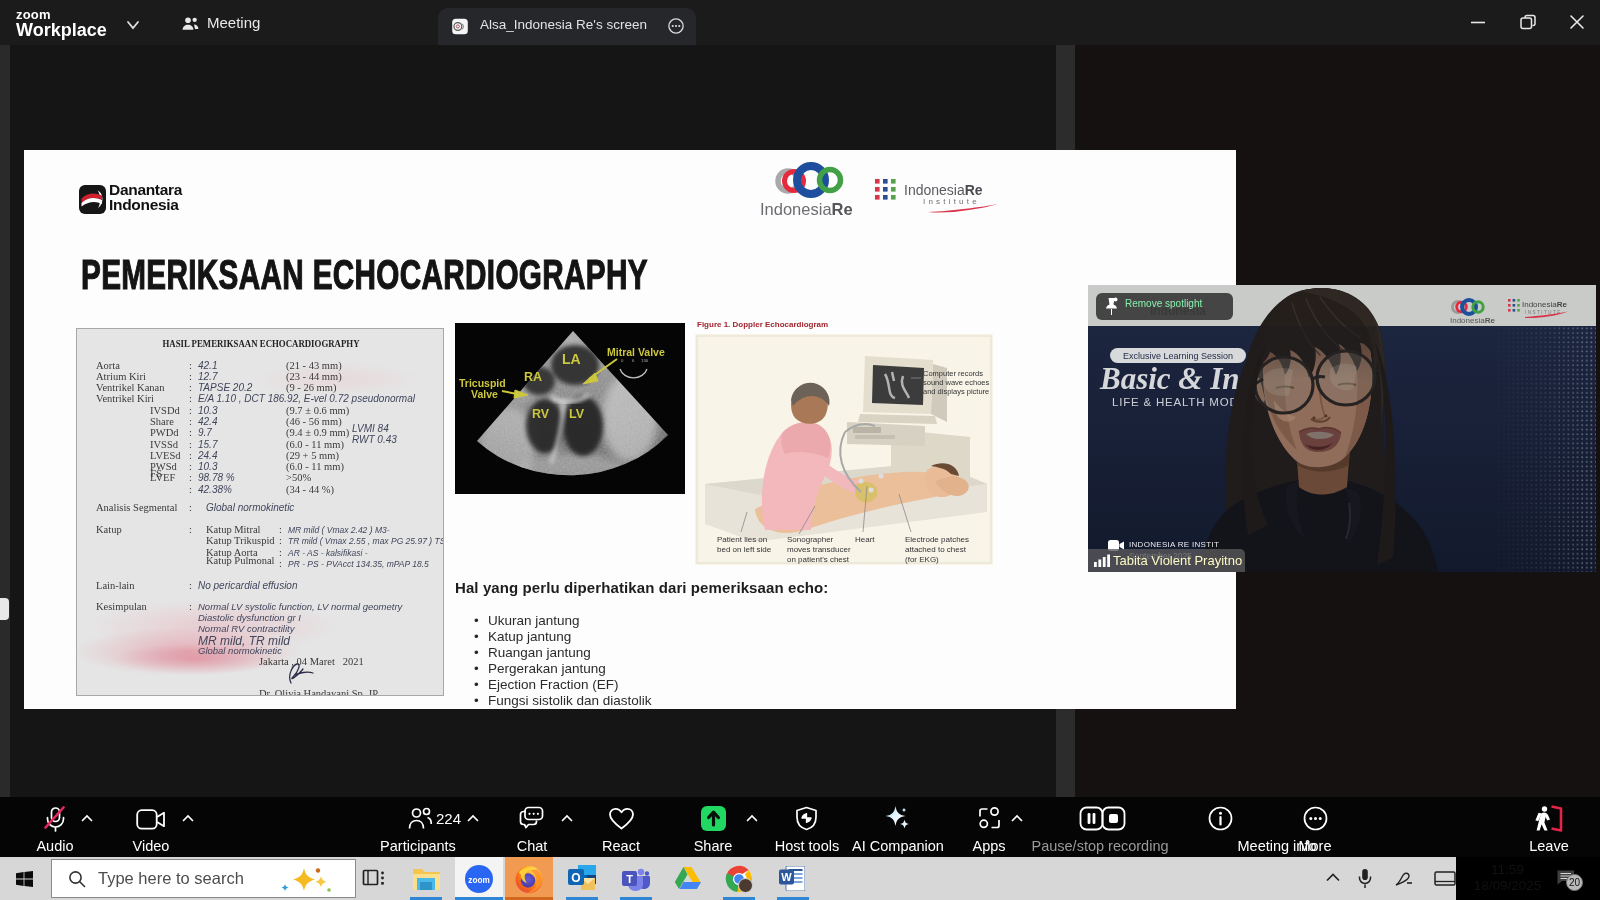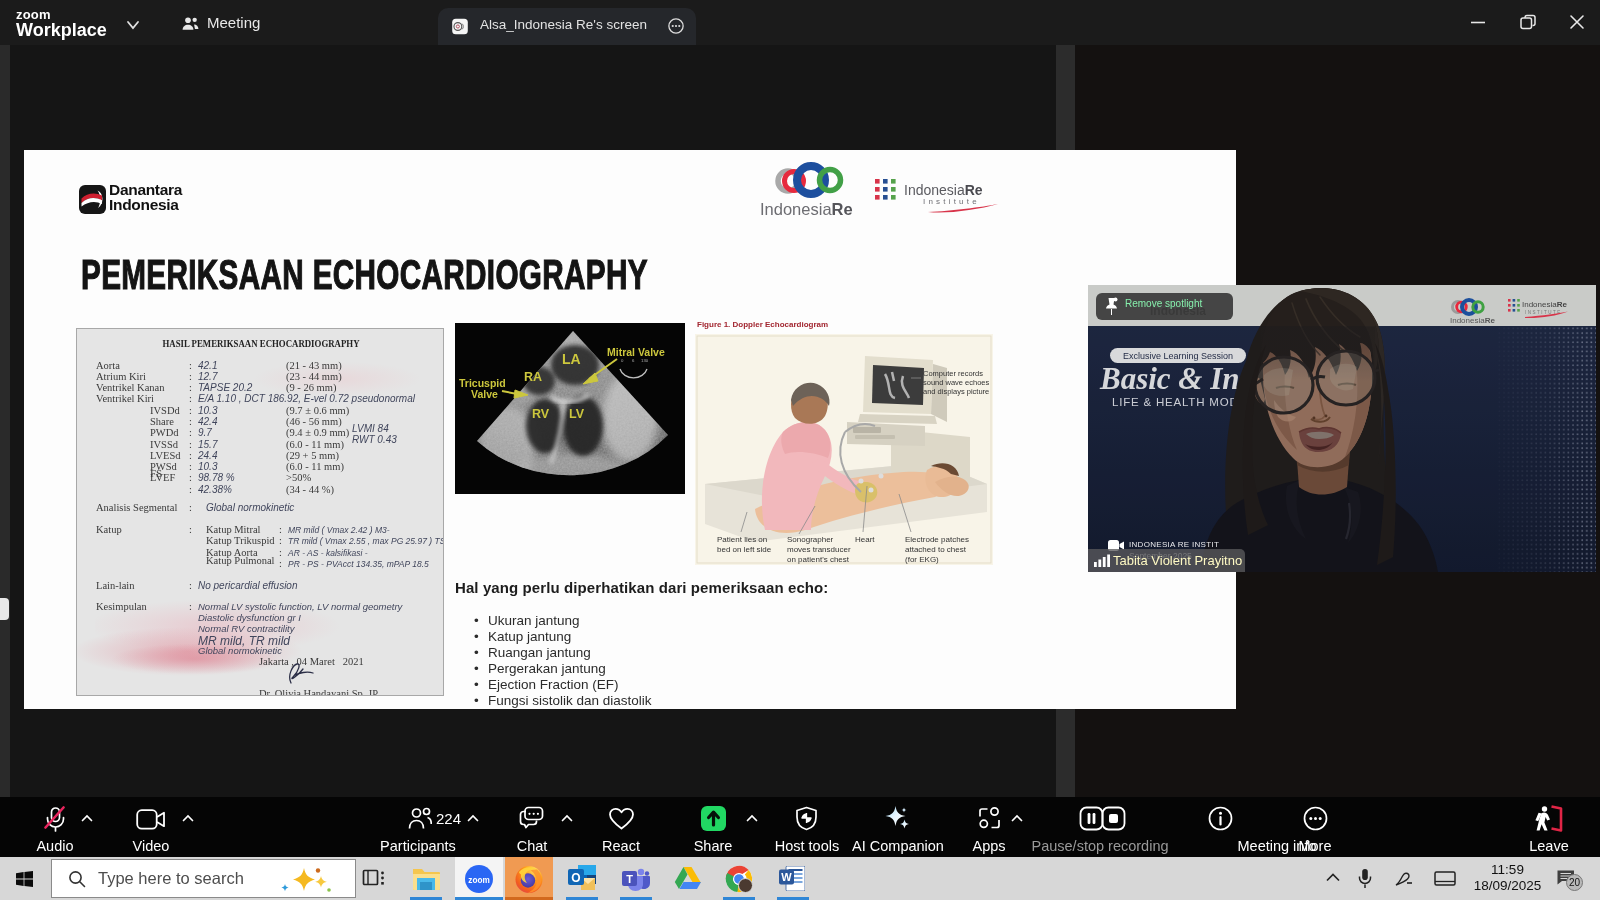--- a/index.html
+++ b/index.html
@@ -36,21 +36,21 @@
   .bullet::before { content:"•"; position:absolute; left:-14px; }
 
   
   #cam { position:absolute; left:1088px; top:285px; width:508px; height:287px; background:#1d2540; overflow:hidden; }
 
   
   #toolbar { position:absolute; left:0; top:797px; width:1600px; height:60px; background:#050505; }
   .tlab { position:absolute; top:40px; width:220px; text-align:center; font-size:14.5px; color:#fff; white-space:nowrap; margin-left:-110px; }
 
   
-  #taskbar { position:absolute; left:0; top:857px; width:1600px; height:43px; background:#d7d7d7; }
+  #taskbar { position:absolute; left:0; top:857px; width:1456px; height:43px; background:#d7d7d7; }
   #searchbox { position:absolute; left:51px; top:2px; width:305px; height:39px; background:#fff; border:1px solid #8a8a8a; }
 </style>
 </head>
 <body>
 <div id="stage">
   <div id="tabbar">
     <div id="zoomlogo">
         <div class="z1">zoom</div>
         <div class="z2">Workplace</div>
       </div>

